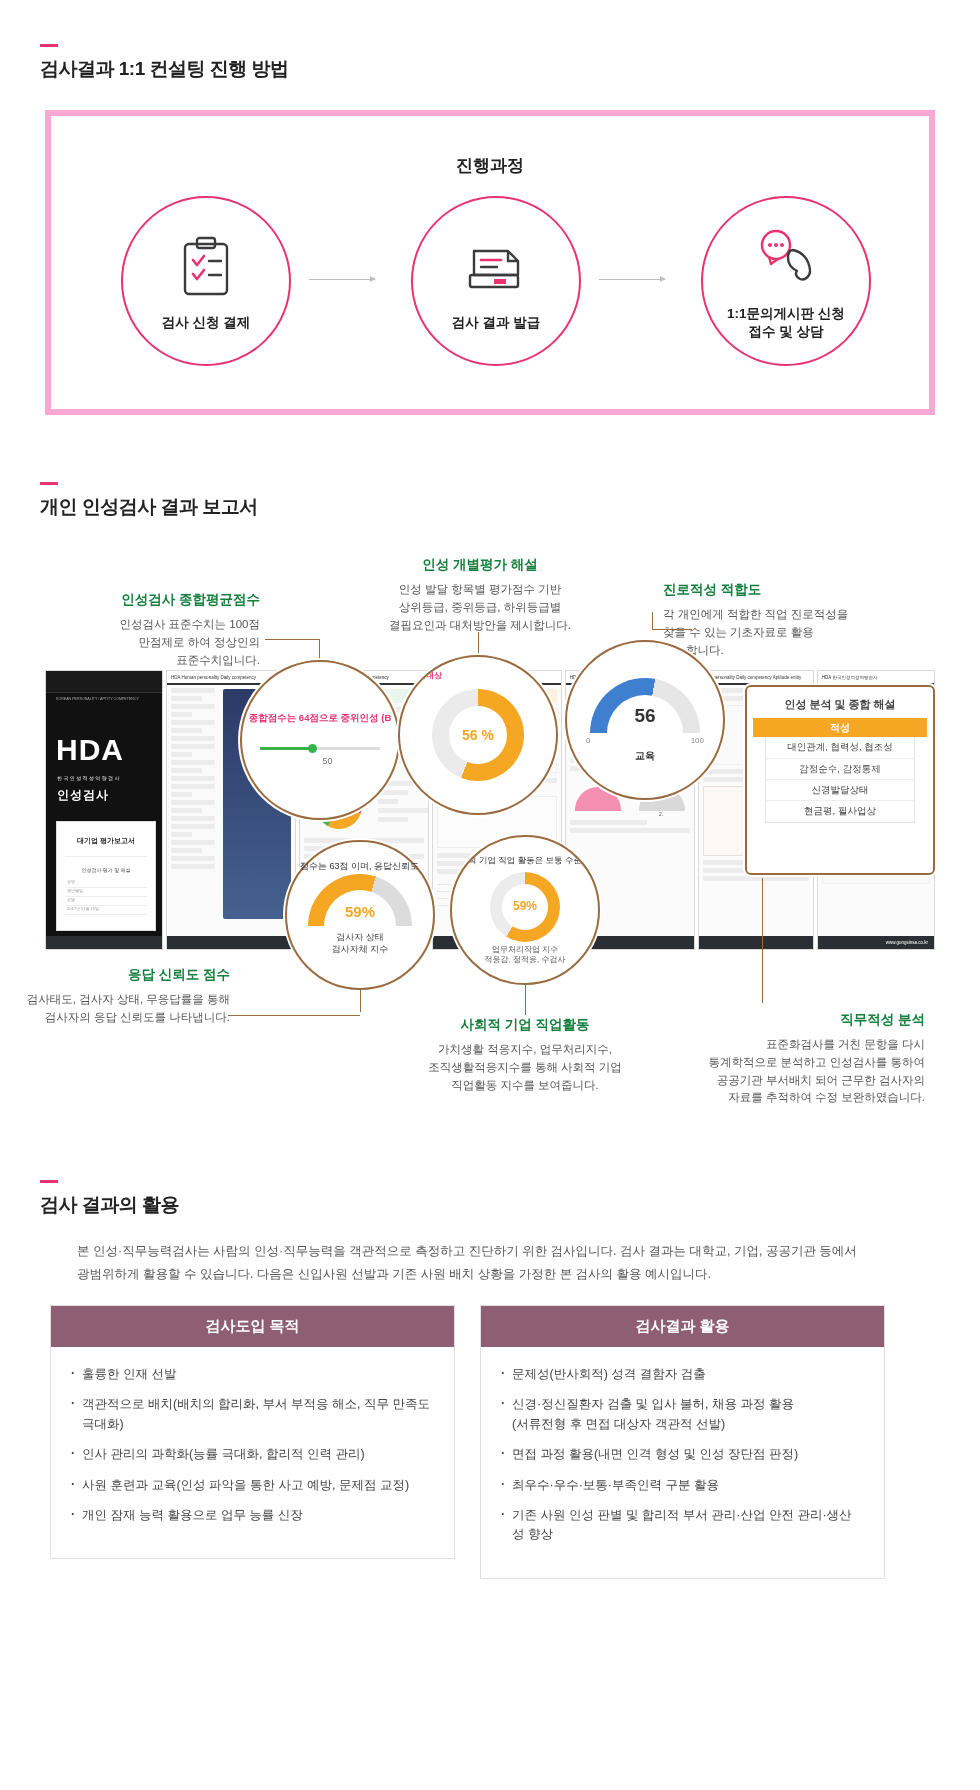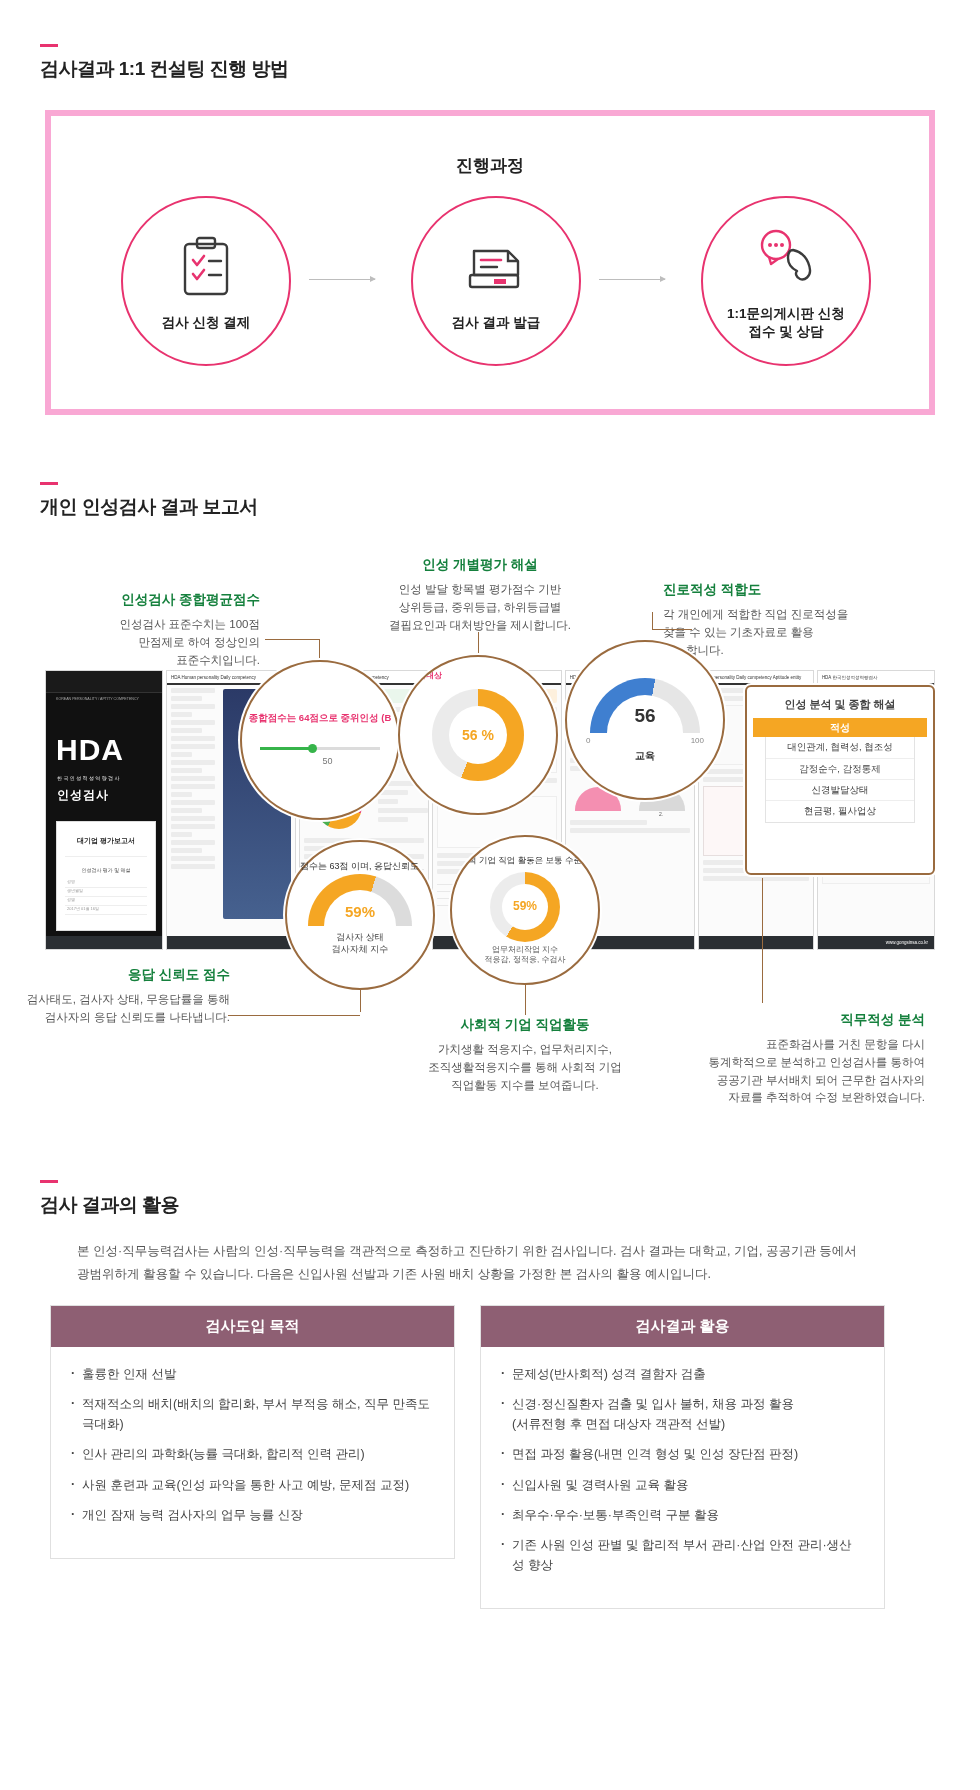--- a/index.html
+++ b/index.html
@@ -625,33 +625,32 @@
     <h2>검사 결과의 활용</h2>
   </div>
 
   <div class="usage-text" style="white-space:pre-line;">본 인성·직무능력검사는 사람의 인성·직무능력을 객관적으로 측정하고 진단하기 위한 검사입니다. 검사 결과는 대학교, 기업, 공공기관 등에서
 광범위하게 활용할 수 있습니다. 다음은 신입사원 선발과 기존 사원 배치 상황을 가정한 본 검사의 활용 예시입니다.</div>
 
   <div class="tbl tbl-left">
     <div class="th">검사도입 목적</div>
     <ul>
       <li>훌륭한 인재 선발</li>
-      <li>적재적소의 배치(배치의 합리화, 부서 부적응 해소, 직무 만족도 극대화)</li>
+      <li>객관적으로 배치(배치의 합리화, 부서 부적응 해소, 직무 만족도 극대화)</li>
       <li>인사 관리의 과학화(능률 극대화, 합리적 인력 관리)</li>
       <li>사원 훈련과 교육(인성 파악을 통한 사고 예방, 문제점 교정)</li>
-      <li>개인 잠재 능력 검사자의 업무 능률 신장</li>
+      <li>개인 잠재 능력 활용으로 업무 능률 신장</li>
     </ul>
   </div>
 
   <div class="tbl tbl-right">
     <div class="th">검사결과 활용</div>
     <ul>
       <li>문제성(반사회적) 성격 결함자 검출</li>
       <li>신경·정신질환자 검출 및 입사 불허, 채용 과정 활용
  (서류전형 후 면접 대상자 객관적 선발)</li>
       <li>면접 과정 활용(내면 인격 형성 및 인성 장단점 판정)</li>
-      <li>신입사원 및 경력사원 교육 활용</li>
       <li>최우수·우수·보통·부족인력 구분 활용</li>
       <li>기존 사원 인성 판별 및 합리적 부서 관리·산업 안전 관리·생산성 향상</li>
     </ul>
   </div>
 
 </div>
 
 </body></html>

